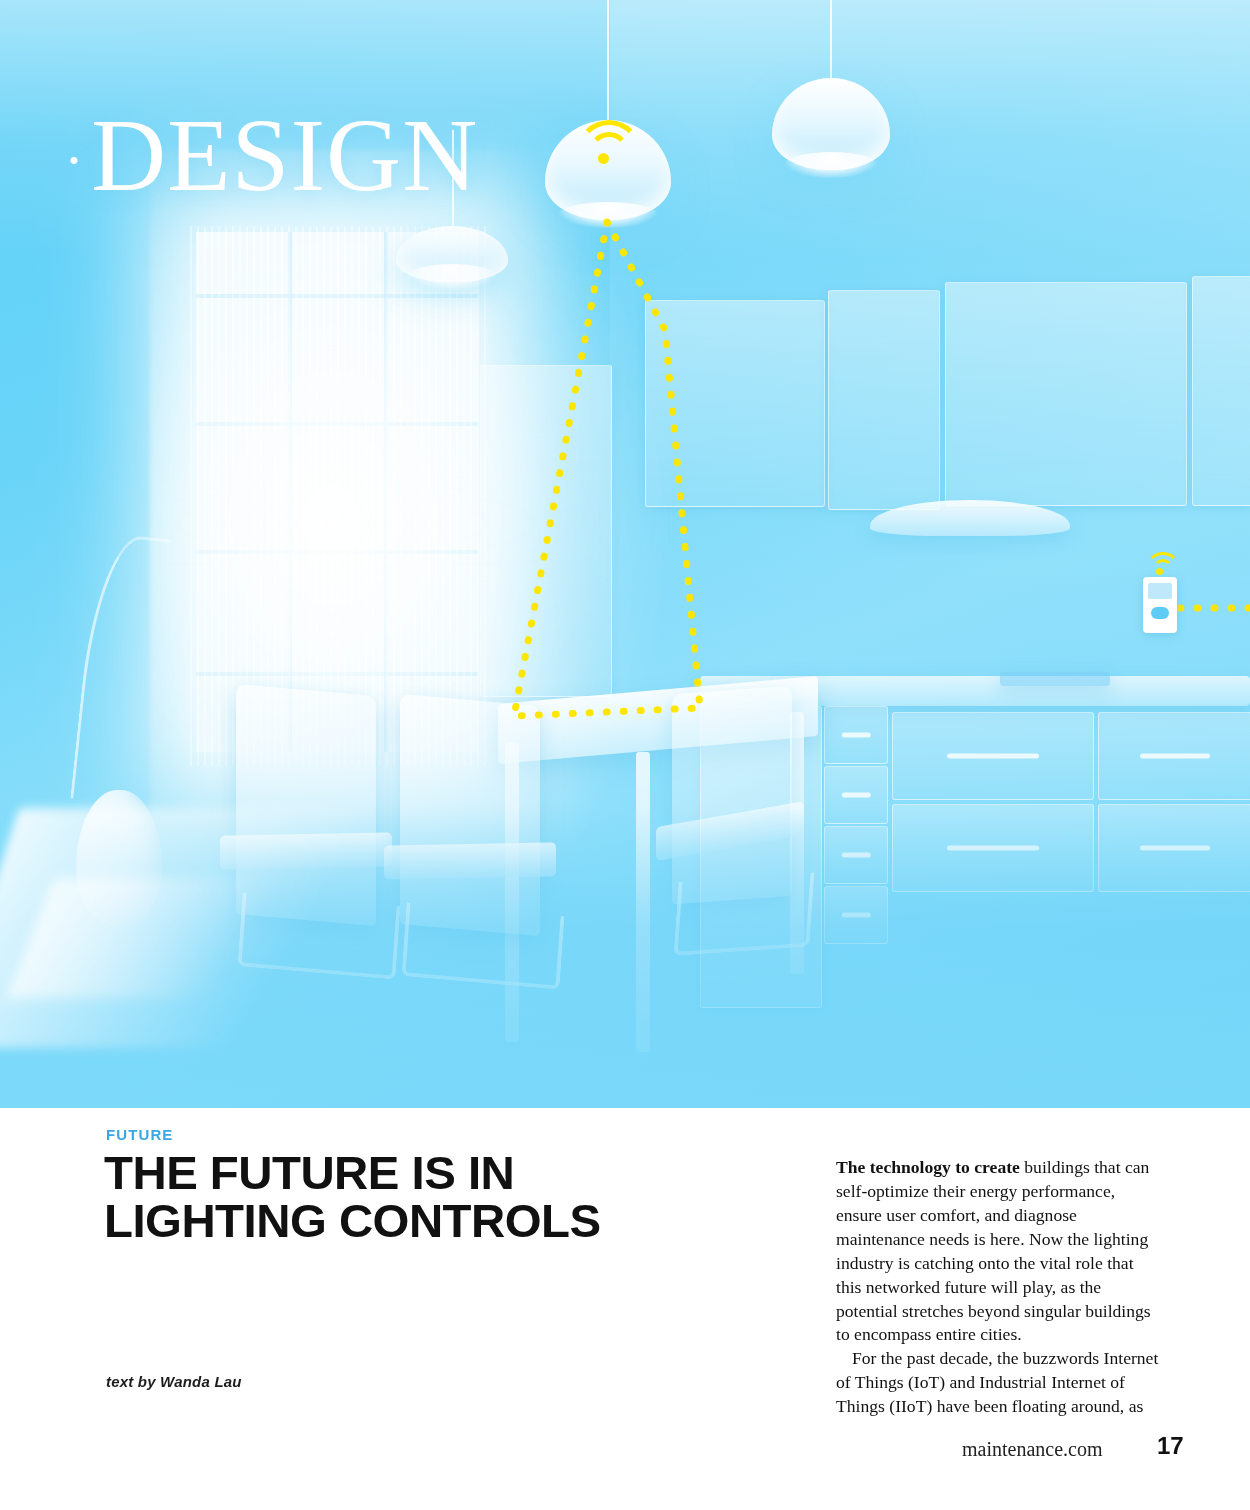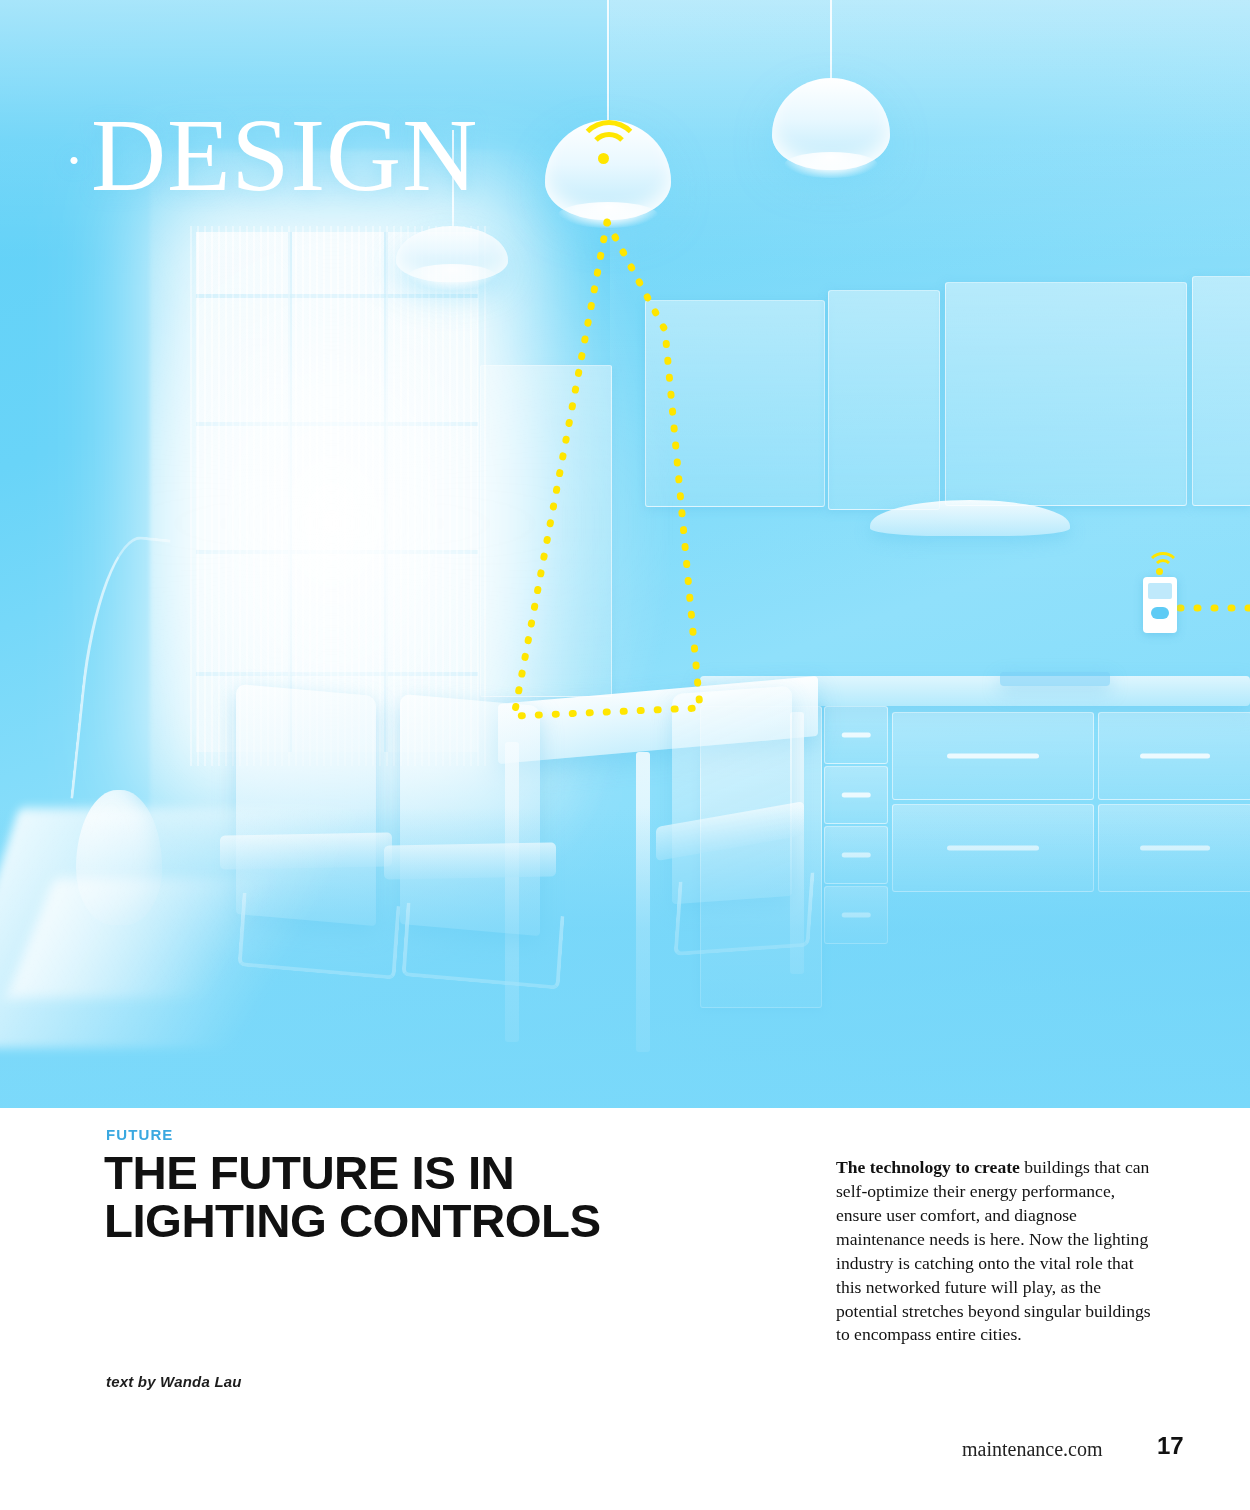--- a/index.html
+++ b/index.html
@@ -460,17 +460,18 @@
   <div class="headline">
     <div>THE FUTURE IS IN</div>
     <div>LIGHTING CONTROLS</div>
   </div>
 
 
   <div class="byline">text by Wanda Lau</div>
 
   <div class="body-col">
     <p><span class="lead-in">The technology to create</span><span> buildings that can self-optimize their energy performance, ensure user comfort, and diagnose maintenance needs is here. Now the lighting industry is catching onto the vital role that this networked future will play, as the potential stretches beyond singular buildings to encompass entire cities.</span></p>
+    <p>For the past decade, the buzzwords Internet of Things (IoT) and Industrial Internet of Things (IIoT) have been floating around, as</p>
   </div>
 
   <div class="footer-site">maintenance.com</div>
   <div class="footer-page">17</div>
 </div>
 
 </body></html>

